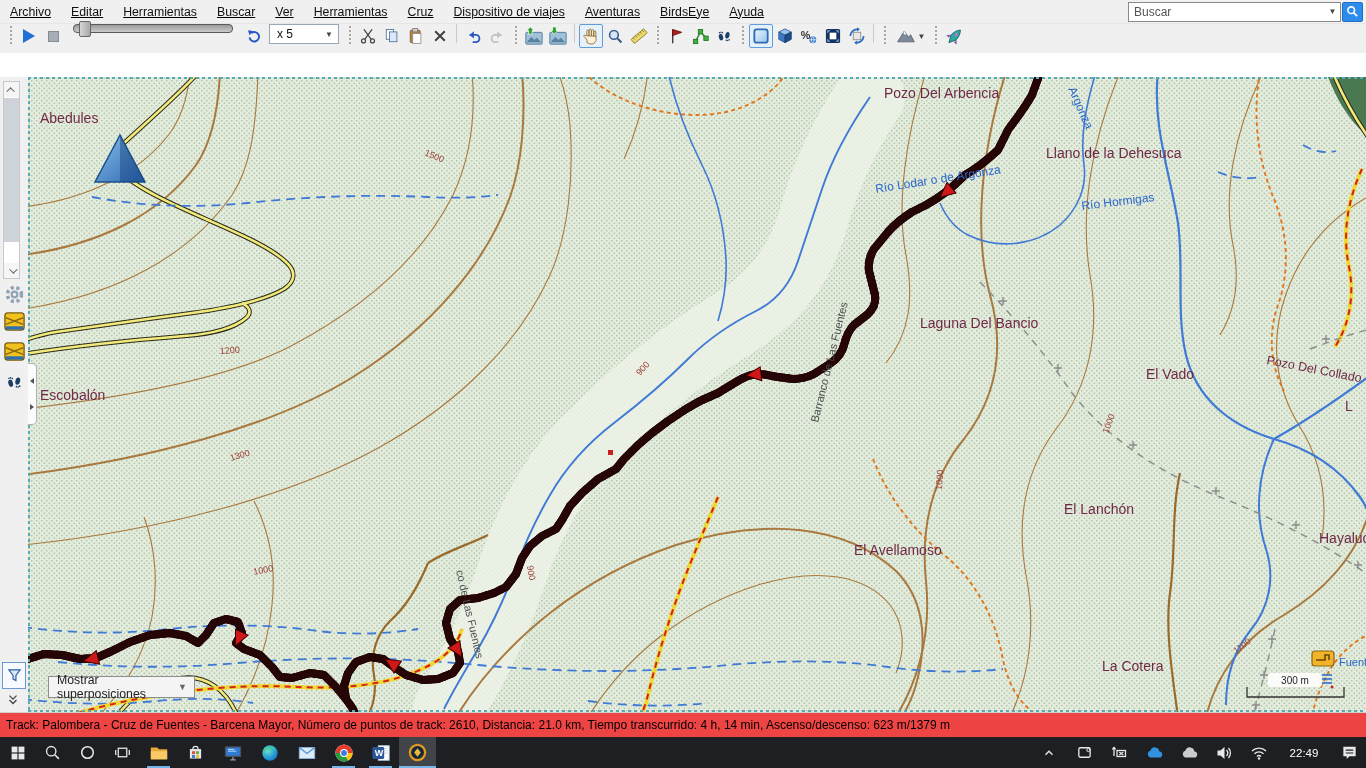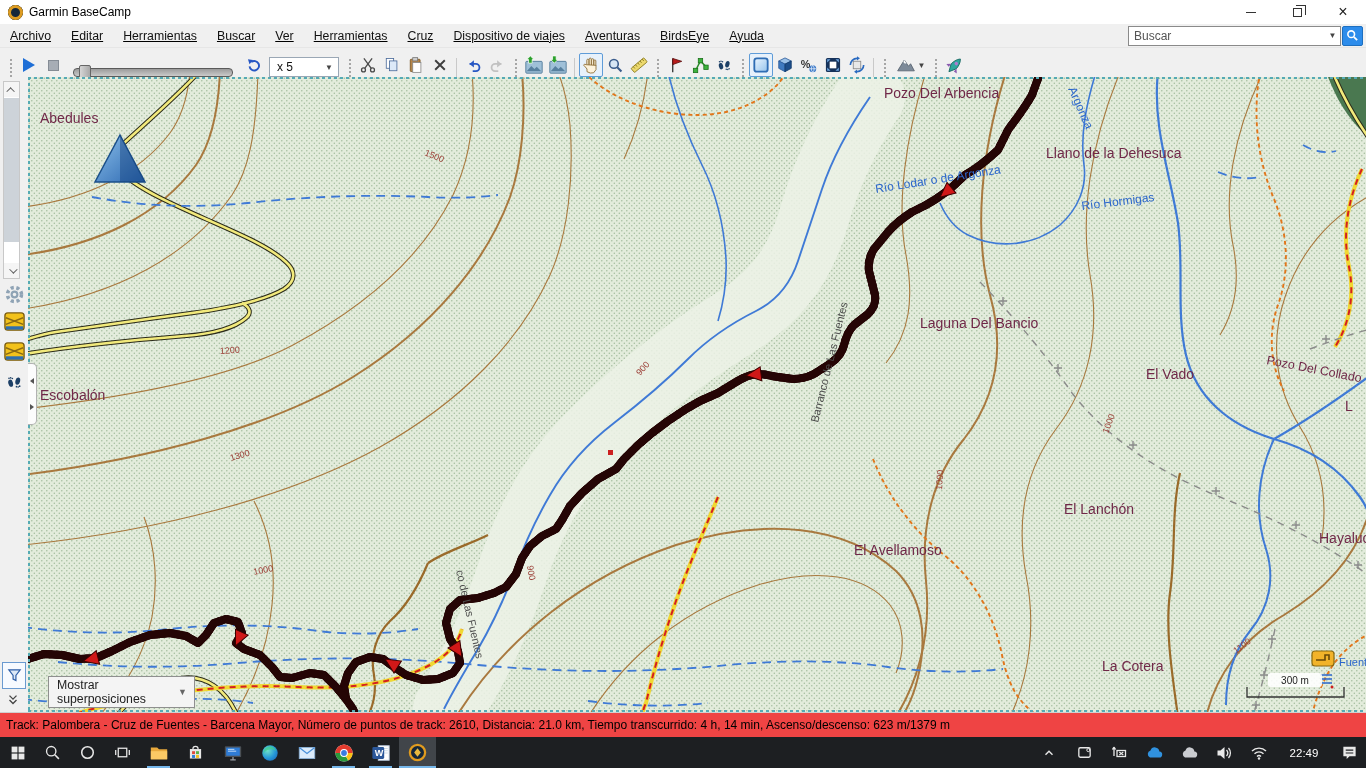--- a/index.html
+++ b/index.html
@@ -24,21 +24,21 @@
   .menu-item{padding:0 10px;font-size:12.3px;color:#111;height:100%;display:flex;align-items:center;cursor:default;}
   .searchwrap{position:absolute;right:3px;top:1px;display:flex;align-items:center;height:21px;}
   .search-input{width:213px;height:20px;border:1px solid #8a8a8a;background:#fff;font-size:12px;
     padding:0 16px 0 5px;font-family:"Liberation Sans",sans-serif;color:#333;}
   .search-input::placeholder{color:#555;opacity:1;}
   .search-caret{width:15px;margin-left:-16px;font-size:8px;color:#444;text-align:center;z-index:2;}
   .search-btn{width:21px;height:20px;margin-left:2px;background:#2d8ceb;border:1px solid #1d6fc0;
     display:flex;align-items:center;justify-content:center;border-radius:2px;}
 
   
-  .toolbar{height:30px;background:#f0f0f0;border-top:1px solid #e6e6e6;display:flex;align-items:flex-end;padding-left:4px;}
+  .toolbar{height:30px;background:#f0f0f0;border-top:1px solid #e6e6e6;display:flex;align-items:flex-start;padding-left:4px;}
   .grip{width:5px;height:20px;margin:0 4px;background-image:radial-gradient(circle,#a6a6a6 1px,transparent 1.3px);
     background-size:4px 4px;background-position:1px 1px;}
   .sep{width:1px;height:19px;background:#c9c9c9;margin:0 4px;}
   .tbtn{width:24px;height:24px;display:flex;align-items:center;justify-content:center;border:1px solid transparent;border-radius:2px;flex:none;}
   .tbtn.sel{border-color:#5f9cd8;background:#e7f1fb;}
   .tbtn.dis{opacity:.45;}
   .play-tri{width:0;height:0;border-left:12px solid #1f6fd6;border-top:7px solid transparent;border-bottom:7px solid transparent;}
   .stop-sq{width:11px;height:11px;background:#a7adb5;border:1px solid #858c95;}
   .slider{width:160px;height:9px;border:1px solid #5a5a5a;background:linear-gradient(#9b9b9b,#cacaca);border-radius:4px;position:relative;margin:0 8px;flex:none;}
   .slider .thumb{position:absolute;left:5px;top:-4px;width:12px;height:16px;background:linear-gradient(90deg,#d6d6d6,#a8a8a8);border:1px solid #666;border-radius:2px;}
@@ -58,21 +58,21 @@
   .sb-up{top:0;}
   .sb-down{bottom:0;}
   .chev-up{width:6px;height:6px;border-left:1.5px solid #606060;border-top:1.5px solid #606060;transform:rotate(45deg) translateY(2px);}
   .chev-dn{width:6px;height:6px;border-left:1.5px solid #606060;border-top:1.5px solid #606060;transform:rotate(225deg) translateY(2px);}
   .sb-thumb{position:absolute;left:0;top:16px;width:15px;height:144px;background:#cdd3d9;}
   .side-ic{position:absolute;left:2px;width:24px;height:24px;display:flex;align-items:center;justify-content:center;}
   .filter-box{position:absolute;left:2px;top:585px;width:24px;height:27px;border:1px solid #6a9ad0;background:#f7faff;display:flex;align-items:center;justify-content:center;}
   .pgdn{position:absolute;left:6px;top:616px;width:16px;height:16px;}
 
   
-  .overlay-dd{position:absolute;left:20px;top:599px;width:147px;height:32px;background:#f4f4f4;border:1px solid #8f8f8f;
+  .overlay-dd{position:absolute;left:20px;top:599px;width:147px;height:22px;background:#f4f4f4;border:1px solid #8f8f8f;
     display:flex;align-items:center;font-size:12.3px;color:#222;padding-left:8px;}
   .overlay-dd .car{margin-left:auto;padding-right:7px;color:#666;font-size:9px;}
   .paneltab{position:absolute;left:0;top:286px;width:9px;height:62px;background:#fcfcfc;border:1px solid #b2b2b2;border-left:none;border-radius:0 5px 5px 0;}
   .paneltab::before{content:"";position:absolute;left:2px;top:14px;width:0;height:0;border-right:4px solid #555;border-top:3px solid transparent;border-bottom:3px solid transparent;}
   .paneltab::after{content:"";position:absolute;left:2px;bottom:14px;width:0;height:0;border-left:4px solid #555;border-top:3px solid transparent;border-bottom:3px solid transparent;}
 
   
   .ml-place{fill:#702848;font:400 14px "Liberation Sans",sans-serif;}
   .ml-place2{fill:#702848;font:400 12.5px "Liberation Sans",sans-serif;}
   .ml-water{fill:#2b66cc;font:400 12px "Liberation Sans",sans-serif;}
@@ -94,35 +94,20 @@
   .tb-cell.active .underline{left:0;right:0;}
   .tray{margin-left:auto;display:flex;align-items:center;height:31px;padding-right:4px;gap:9px;}
   .tray-ic{width:26px;height:31px;display:flex;align-items:center;justify-content:center;flex:none;}
   .tray-time{width:46px;text-align:center;color:#fff;font-size:11.5px;flex:none;}
 </style>
 </head>
 <body>
 
 <div id="app">
 
-  <div class="titlebar">
-    <div class="app-logo"></div>
-    <div class="title-text">Garmin BaseCamp</div>
-    <div class="win-controls">
-      <div class="win-btn">
-          <div class="g-min"></div>
-        </div>
-      <div class="win-btn">
-          <div class="g-max"></div>
-        </div>
-      <div class="win-btn">
-          <span class="g-close">×</span>
-        </div>
-    </div>
-  </div>
 
   <div class="menubar">
     <div id="menu-items" style="display:flex;height:100%;text-decoration:underline;">
         <div class="menu-item">Archivo</div>
         <div class="menu-item">Editar</div>
         <div class="menu-item">Herramientas</div>
         <div class="menu-item">Buscar</div>
         <div class="menu-item">Ver</div>
         <div class="menu-item">Herramientas</div>
         <div class="menu-item">Cruz</div>

